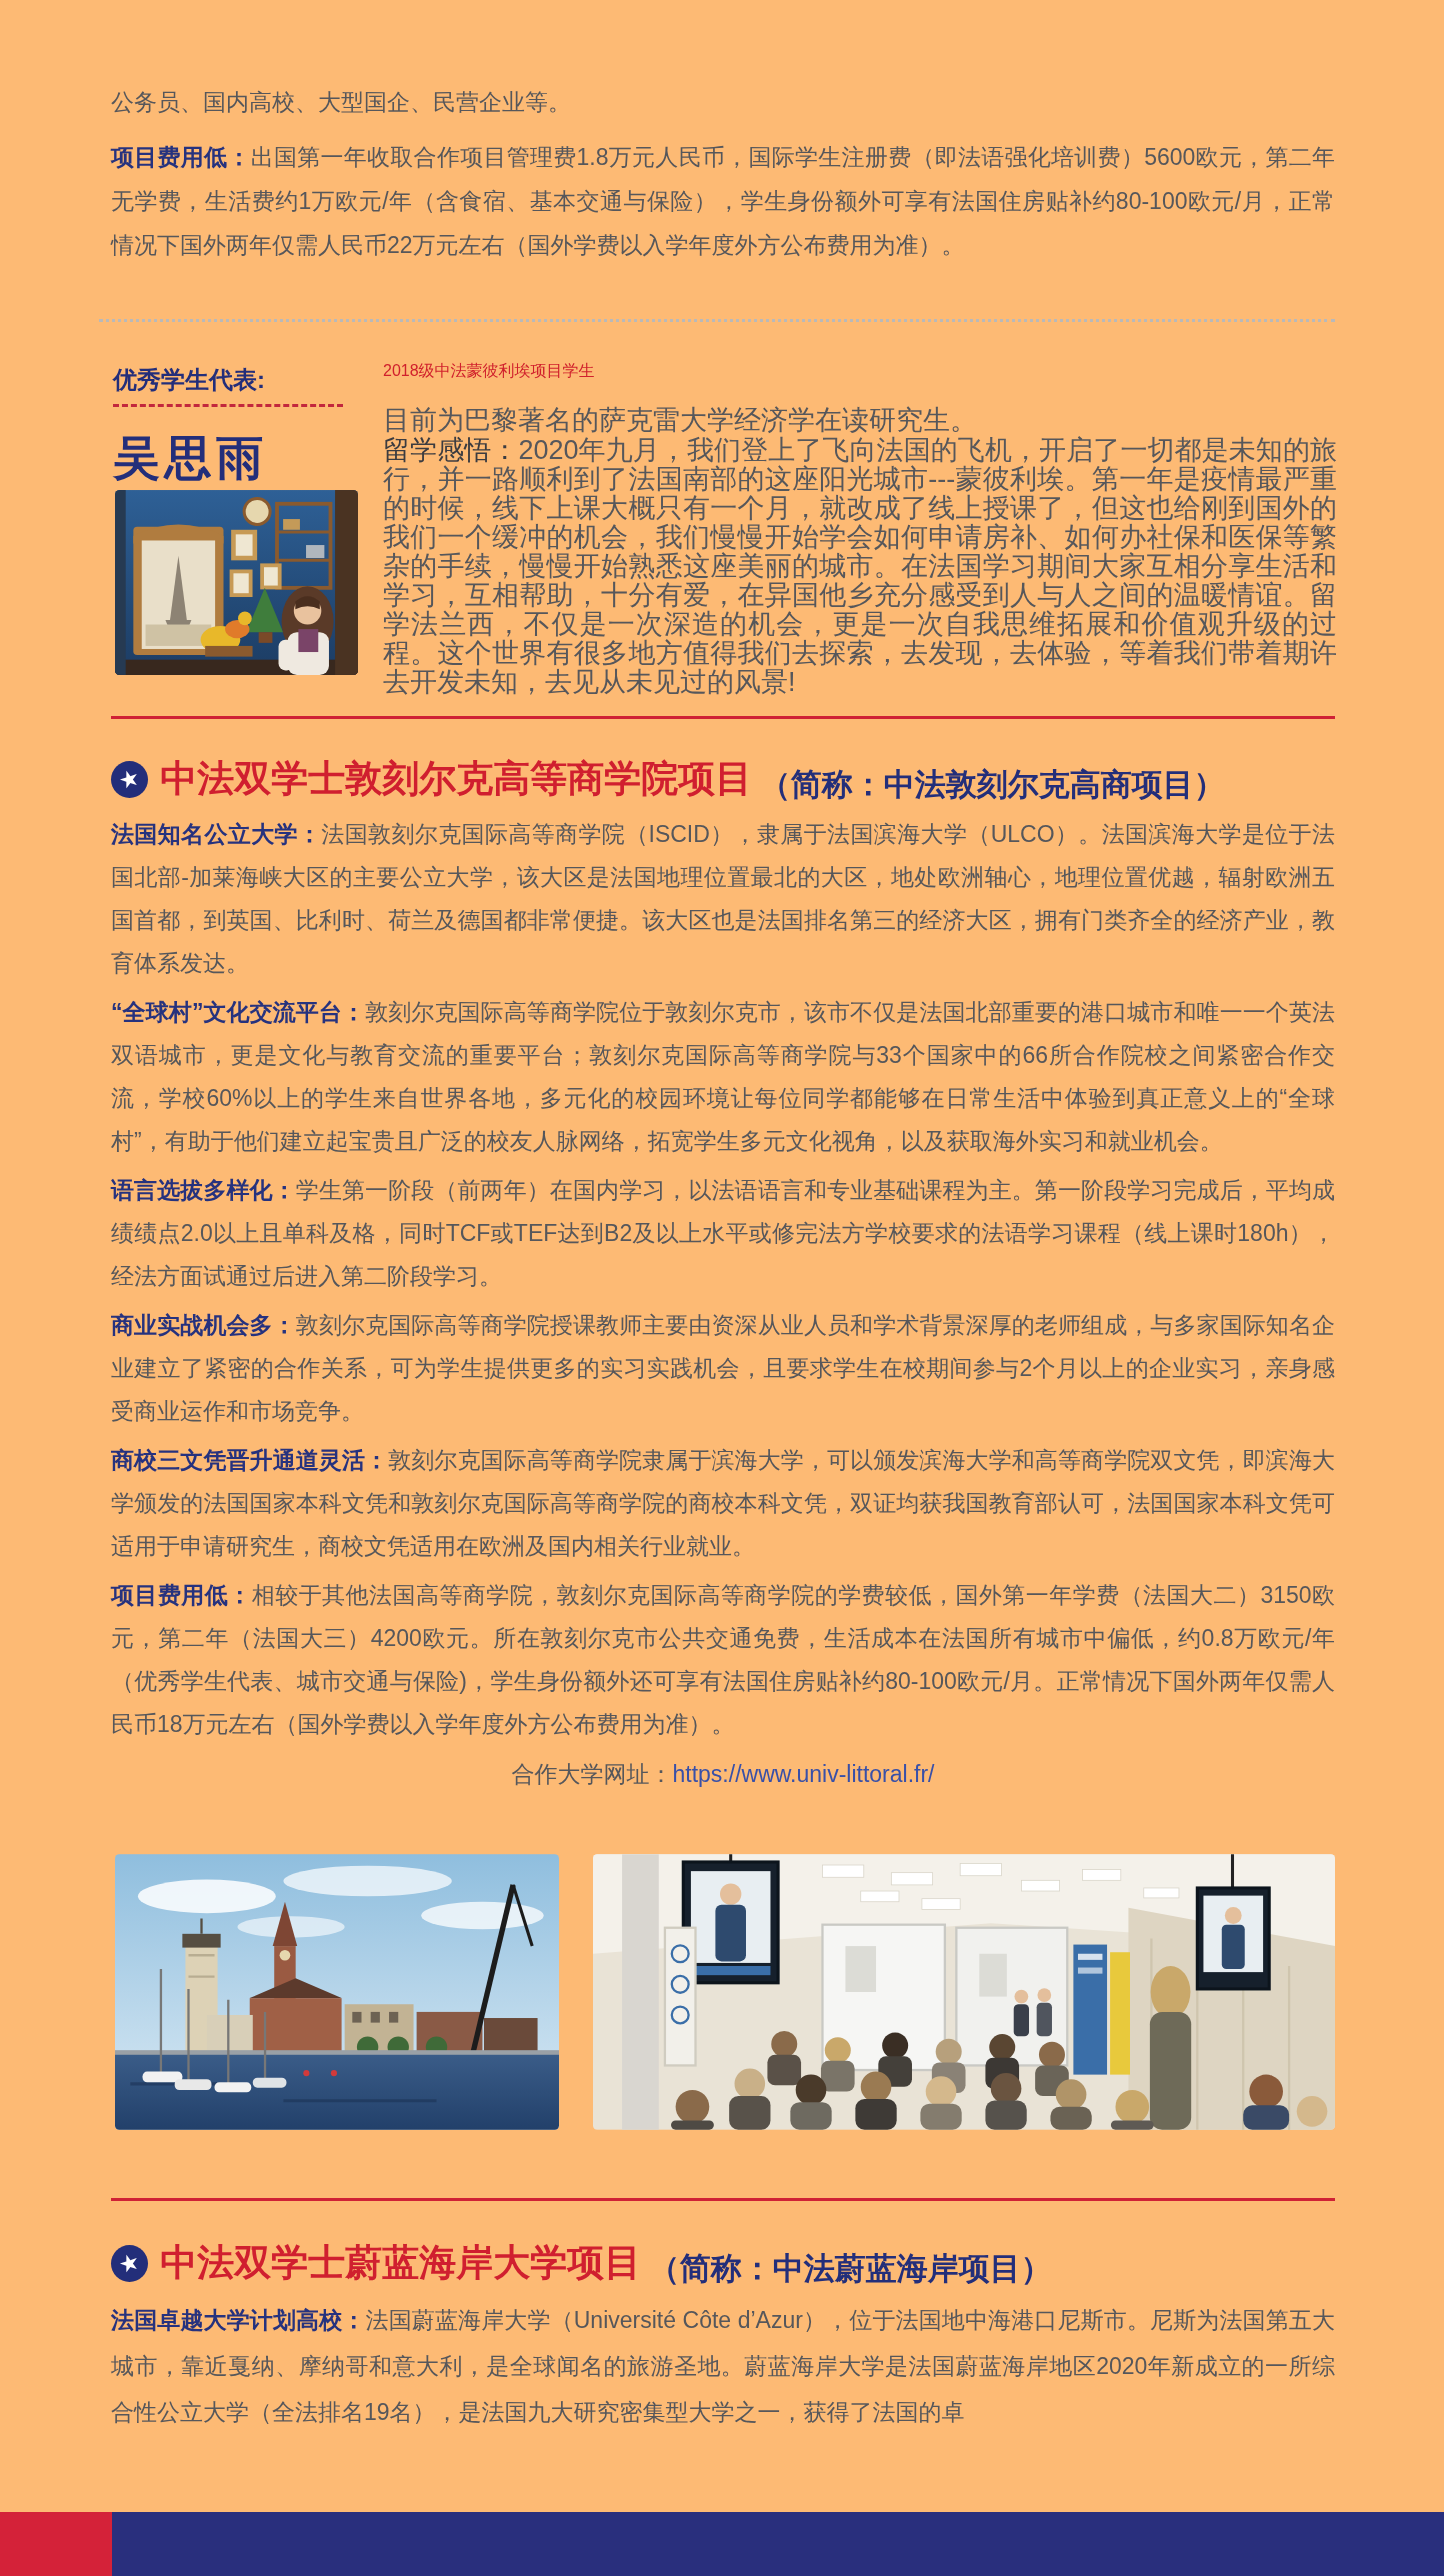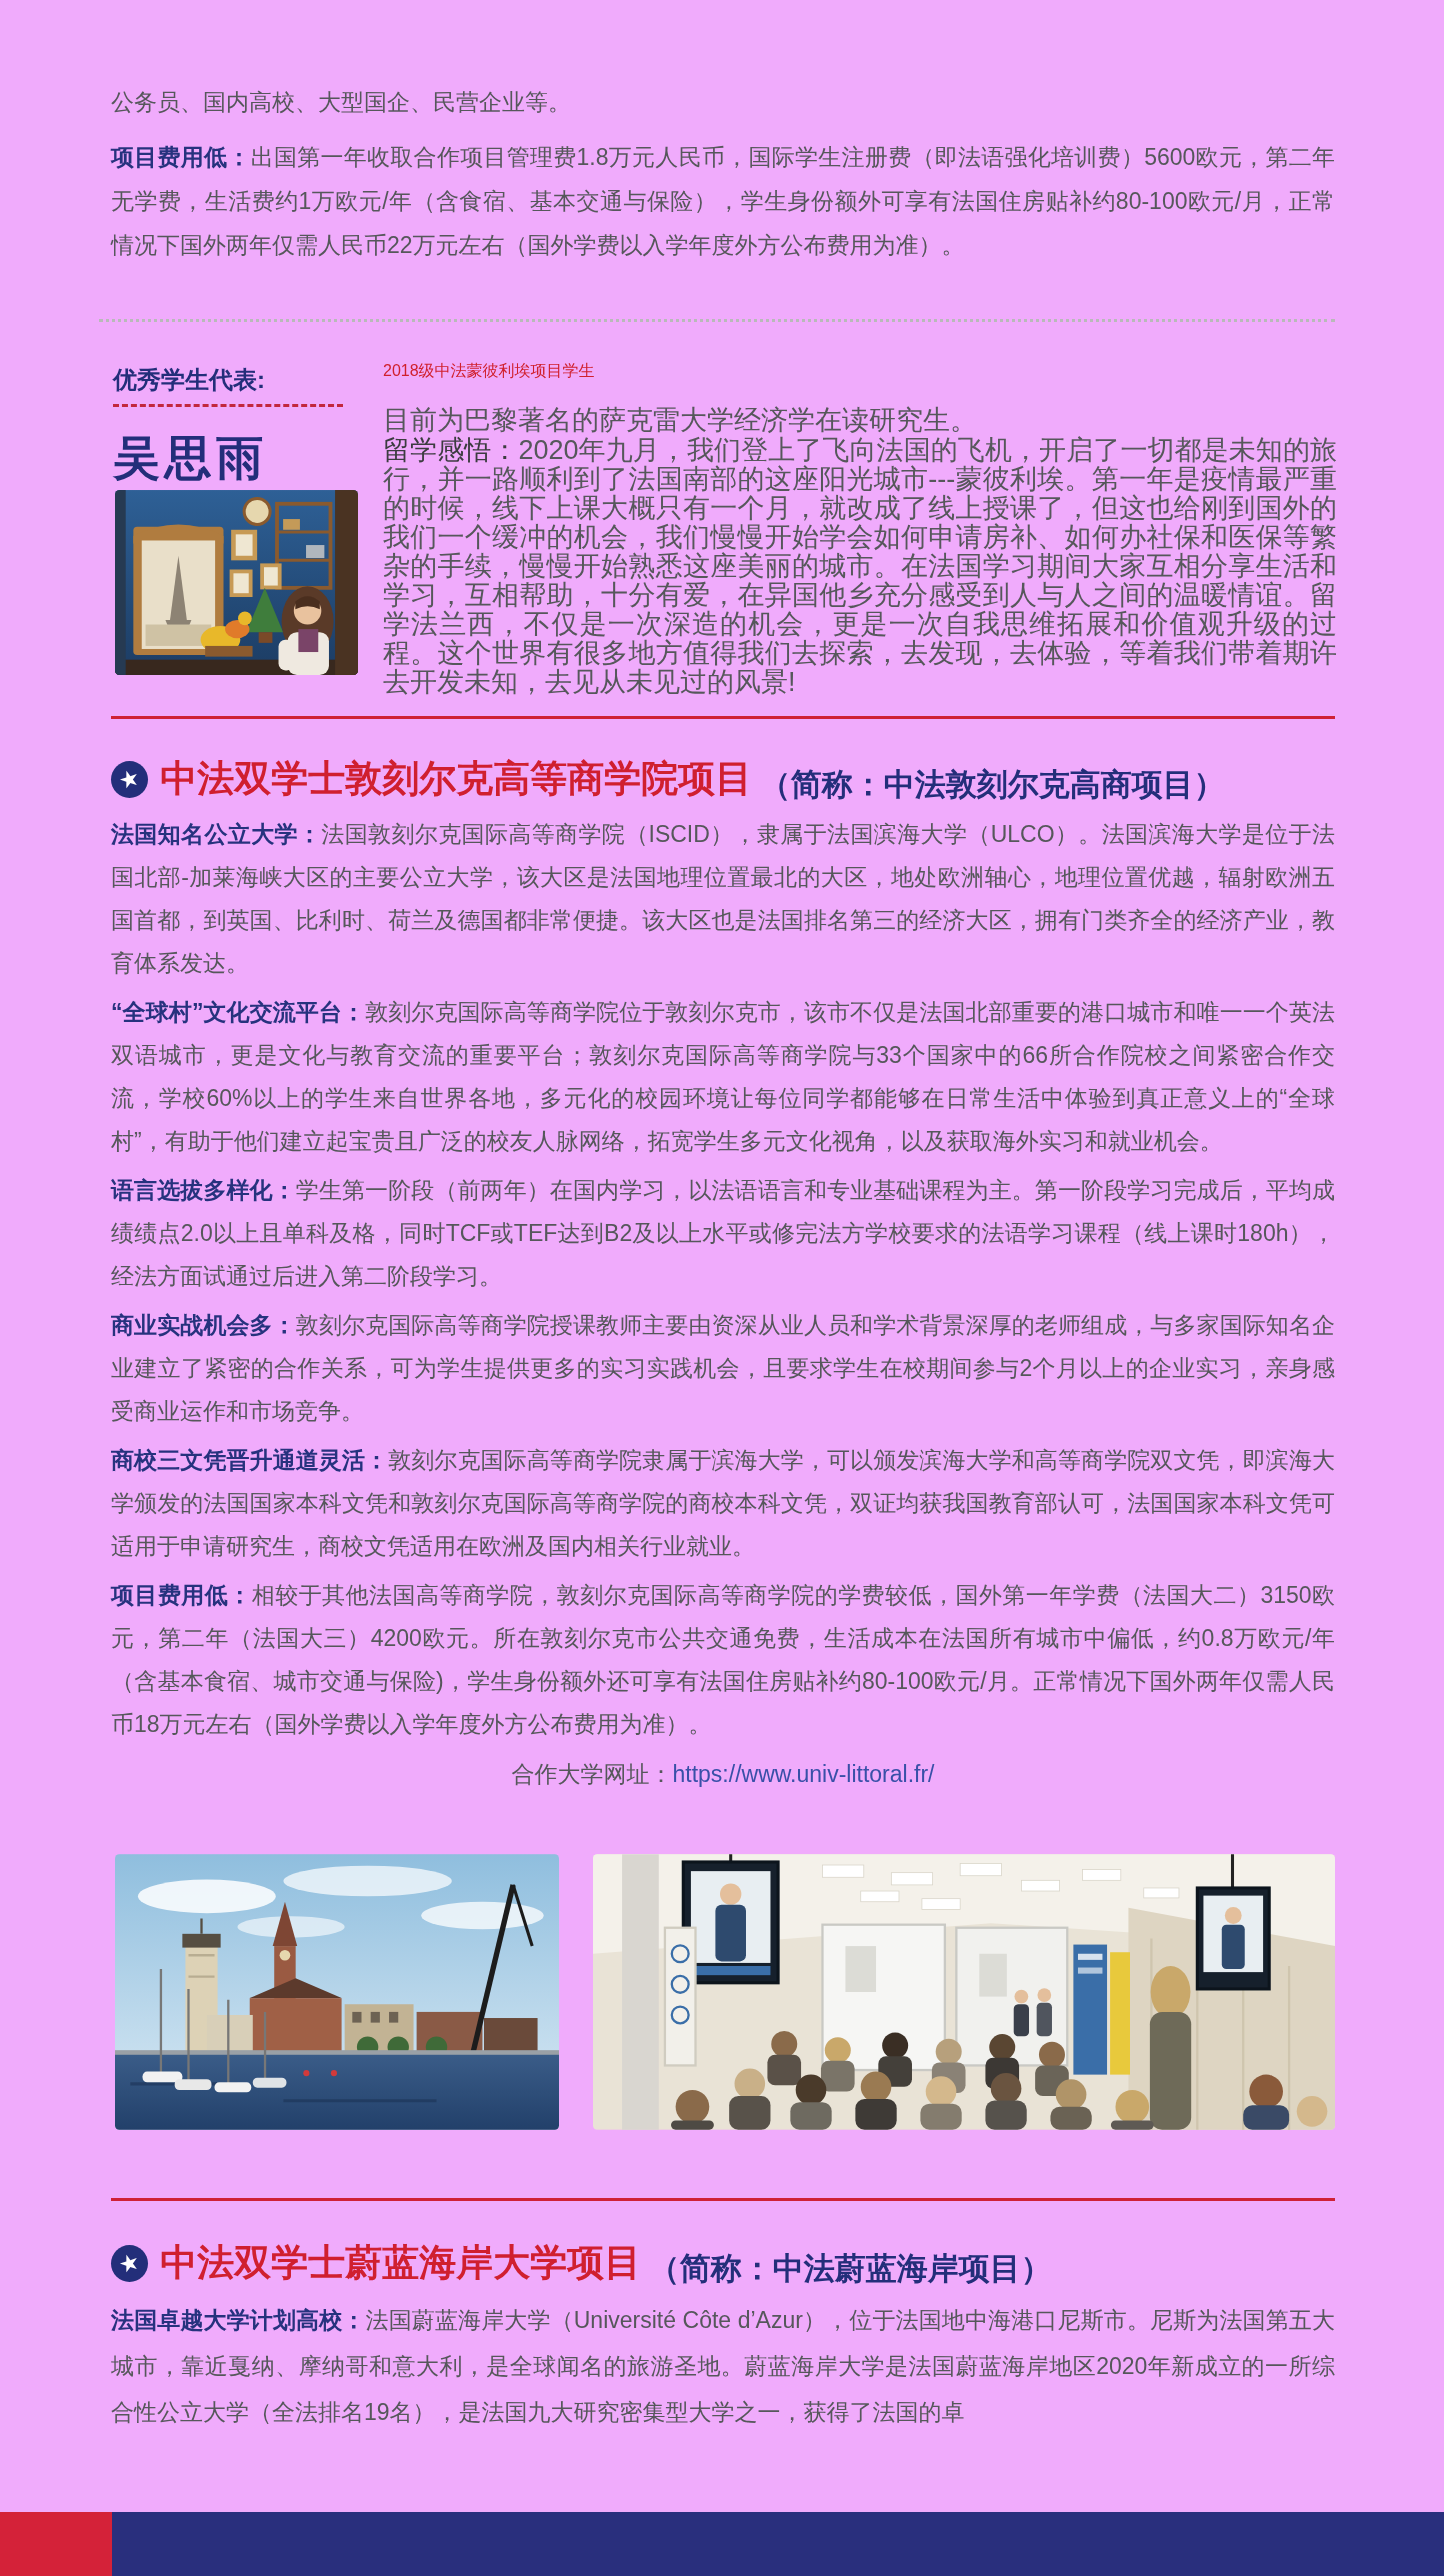--- a/index.html
+++ b/index.html
@@ -1,16 +1,16 @@
 <!DOCTYPE html>
 <html style="font-size:12.2px"><head>
 <meta charset="utf-8">
 <style>
   html,body{margin:0;padding:0;background:#ffffff;}
-  .page{position:relative;width:1445px;height:2576px;background:#f0abfc;overflow:hidden;
+  .page{position:relative;width:1445px;height:2576px;background:#fdba74;overflow:hidden;
         font-family:"Liberation Sans","DejaVu Sans",sans-serif;}
   .abs{position:absolute;}
   p{margin:0;}
   .body-text{font-size:23px;line-height:44px;color:#56575b;text-align:justify;}
   .lead{color:#26327e;font-weight:bold;}
   .dark-lead{color:#3c3c40;font-weight:normal;}
   .dotted-sep{border-top:3.1px dotted #b9b9b9;height:0;}
   .red-rule{height:3.1px;background:#cf2135;}
   .red-dashes{border-top:3.8px dashed #c2273d;height:0;}
   .student-label{font-size:24px;font-weight:bold;color:#232e7a;}
@@ -109,21 +109,21 @@
     <span class="sec-title-red">中法双学士敦刻尔克高等商学院项目</span>
       <span class="sec-title-blue" style="margin-left:-4.6px;">（简称：中法敦刻尔克高商项目）</span>
   </div>
 
   <div class="abs sec" style="top:813px;left:111px;width:1224px;">
     <p><span class="lead">法国知名公立大学：</span><span>法国敦刻尔克国际高等商学院（ISCID），隶属于法国滨海大学（ULCO）。法国滨海大学是位于法国北部-加莱海峡大区的主要公立大学，该大区是法国地理位置最北的大区，地处欧洲轴心，地理位置优越，辐射欧洲五国首都，到英国、比利时、荷兰及德国都非常便捷。该大区也是法国排名第三的经济大区，拥有门类齐全的经济产业，教育体系发达。</span></p>
     <p><span class="lead">“全球村”文化交流平台：</span><span>敦刻尔克国际高等商学院位于敦刻尔克市，该市不仅是法国北部重要的港口城市和唯一一个英法双语城市，更是文化与教育交流的重要平台；敦刻尔克国际高等商学院与33个国家中的66所合作院校之间紧密合作交流，学校60%以上的学生来自世界各地，多元化的校园环境让每位同学都能够在日常生活中体验到真正意义上的“全球村”，有助于他们建立起宝贵且广泛的校友人脉网络，拓宽学生多元文化视角，以及获取海外实习和就业机会。</span></p>
     <p><span class="lead">语言选拔多样化：</span><span>学生第一阶段（前两年）在国内学习，以法语语言和专业基础课程为主。第一阶段学习完成后，平均成绩绩点2.0以上且单科及格，同时TCF或TEF达到B2及以上水平或修完法方学校要求的法语学习课程（线上课时180h），经法方面试通过后进入第二阶段学习。</span></p>
     <p><span class="lead">商业实战机会多：</span><span>敦刻尔克国际高等商学院授课教师主要由资深从业人员和学术背景深厚的老师组成，与多家国际知名企业建立了紧密的合作关系，可为学生提供更多的实习实践机会，且要求学生在校期间参与2个月以上的企业实习，亲身感受商业运作和市场竞争。</span></p>
     <p><span class="lead">商校三文凭晋升通道灵活：</span><span>敦刻尔克国际高等商学院隶属于滨海大学，可以颁发滨海大学和高等商学院双文凭，即滨海大学颁发的法国国家本科文凭和敦刻尔克国际高等商学院的商校本科文凭，双证均获我国教育部认可，法国国家本科文凭可适用于申请研究生，商校文凭适用在欧洲及国内相关行业就业。</span></p>
-    <p><span class="lead">项目费用低：</span><span>相较于其他法国高等商学院，敦刻尔克国际高等商学院的学费较低，国外第一年学费（法国大二）3150欧元，第二年（法国大三）4200欧元。所在敦刻尔克市公共交通免费，生活成本在法国所有城市中偏低，约0.8万欧元/年（含基本食宿、城市交通与保险)，学生身份额外还可享有法国住房贴补约80-100欧元/月。正常情况下国外两年仅需人民币18万元左右（国外学费以入学年度外方公布费用为准）。</span></p>
+    <p><span class="lead">项目费用低：</span><span>相较于其他法国高等商学院，敦刻尔克国际高等商学院的学费较低，国外第一年学费（法国大二）3150欧元，第二年（法国大三）4200欧元。所在敦刻尔克市公共交通免费，生活成本在法国所有城市中偏低，约0.8万欧元/年（优秀学生代表、城市交通与保险)，学生身份额外还可享有法国住房贴补约80-100欧元/月。正常情况下国外两年仅需人民币18万元左右（国外学费以入学年度外方公布费用为准）。</span></p>
     <p class="url-line" style="text-align:center;"><span>合作大学网址：</span><a class="url-link" href="#">https://www.univ-littoral.fr/</a></p>
   </div>
 
   <svg class="abs photo" style="top:1854px;left:115px;" width="444" height="276" viewBox="0 0 580 360">
     <defs>
       <linearGradient id="sky" x1="0" y1="0" x2="0" y2="1">
         <stop offset="0" stop-color="#8fbede"></stop>
           <stop offset="1" stop-color="#dcebf5"></stop>
       </linearGradient>
       <linearGradient id="sea" x1="0" y1="0" x2="0" y2="1">

